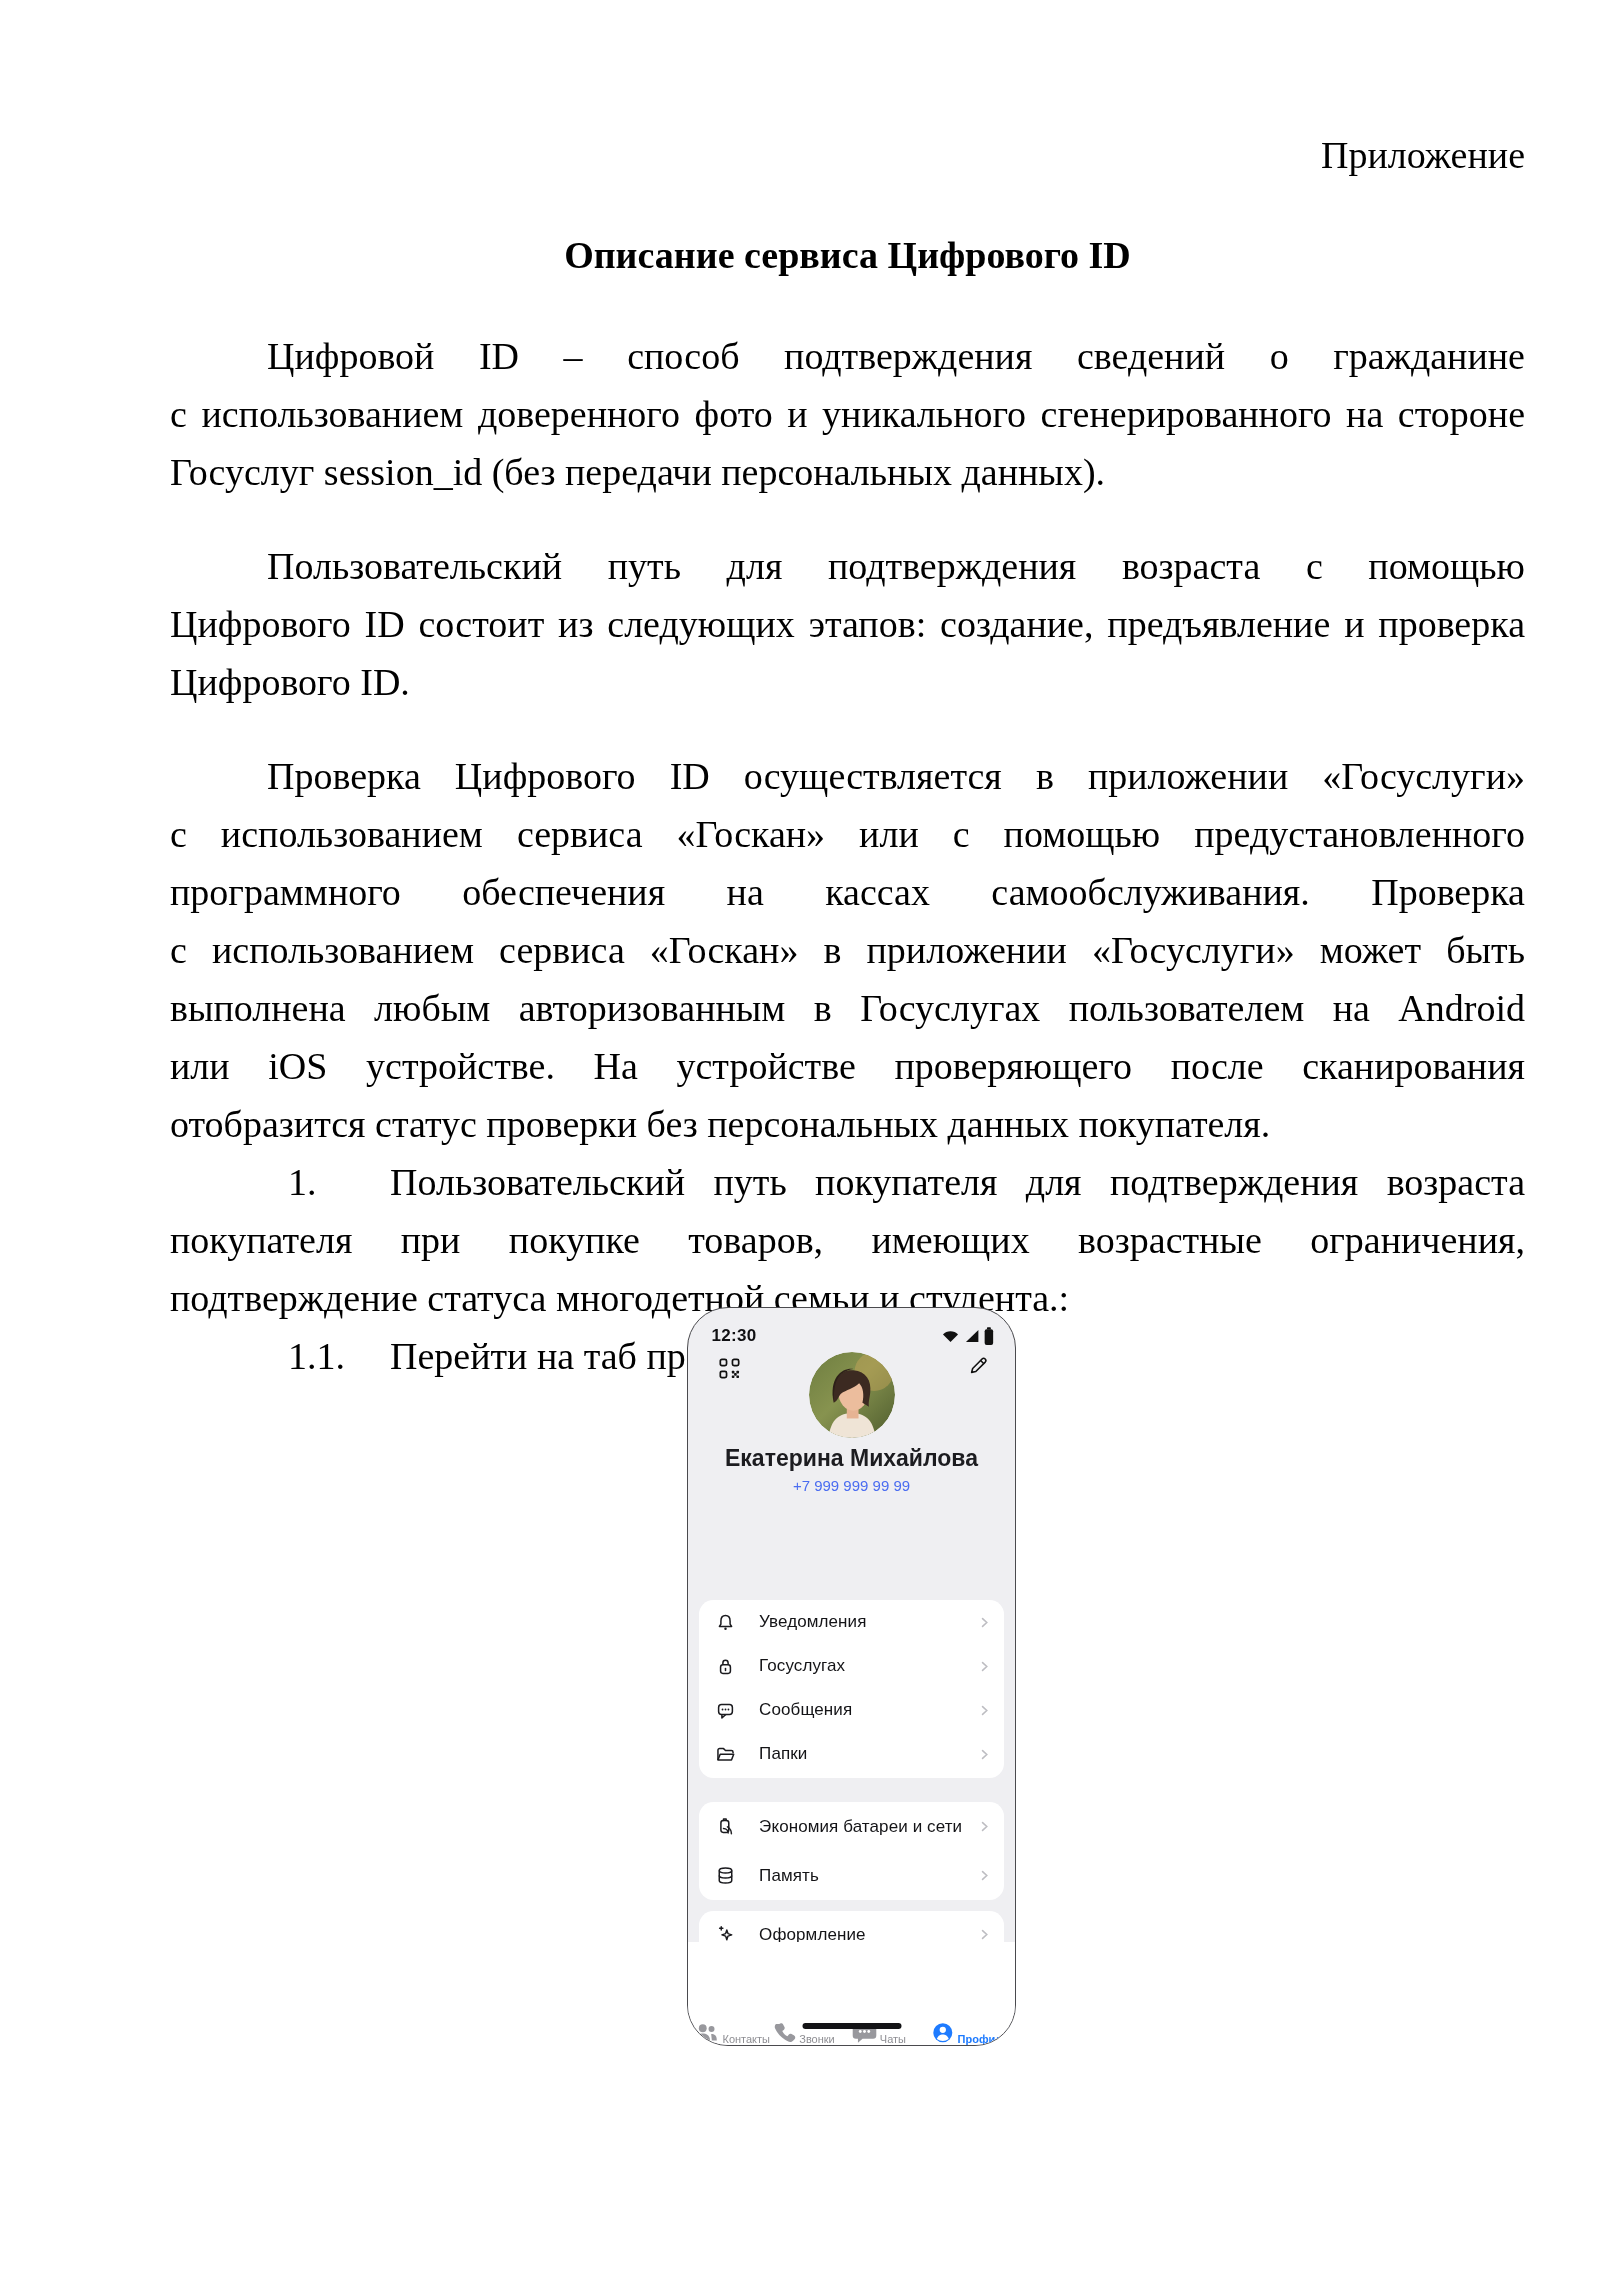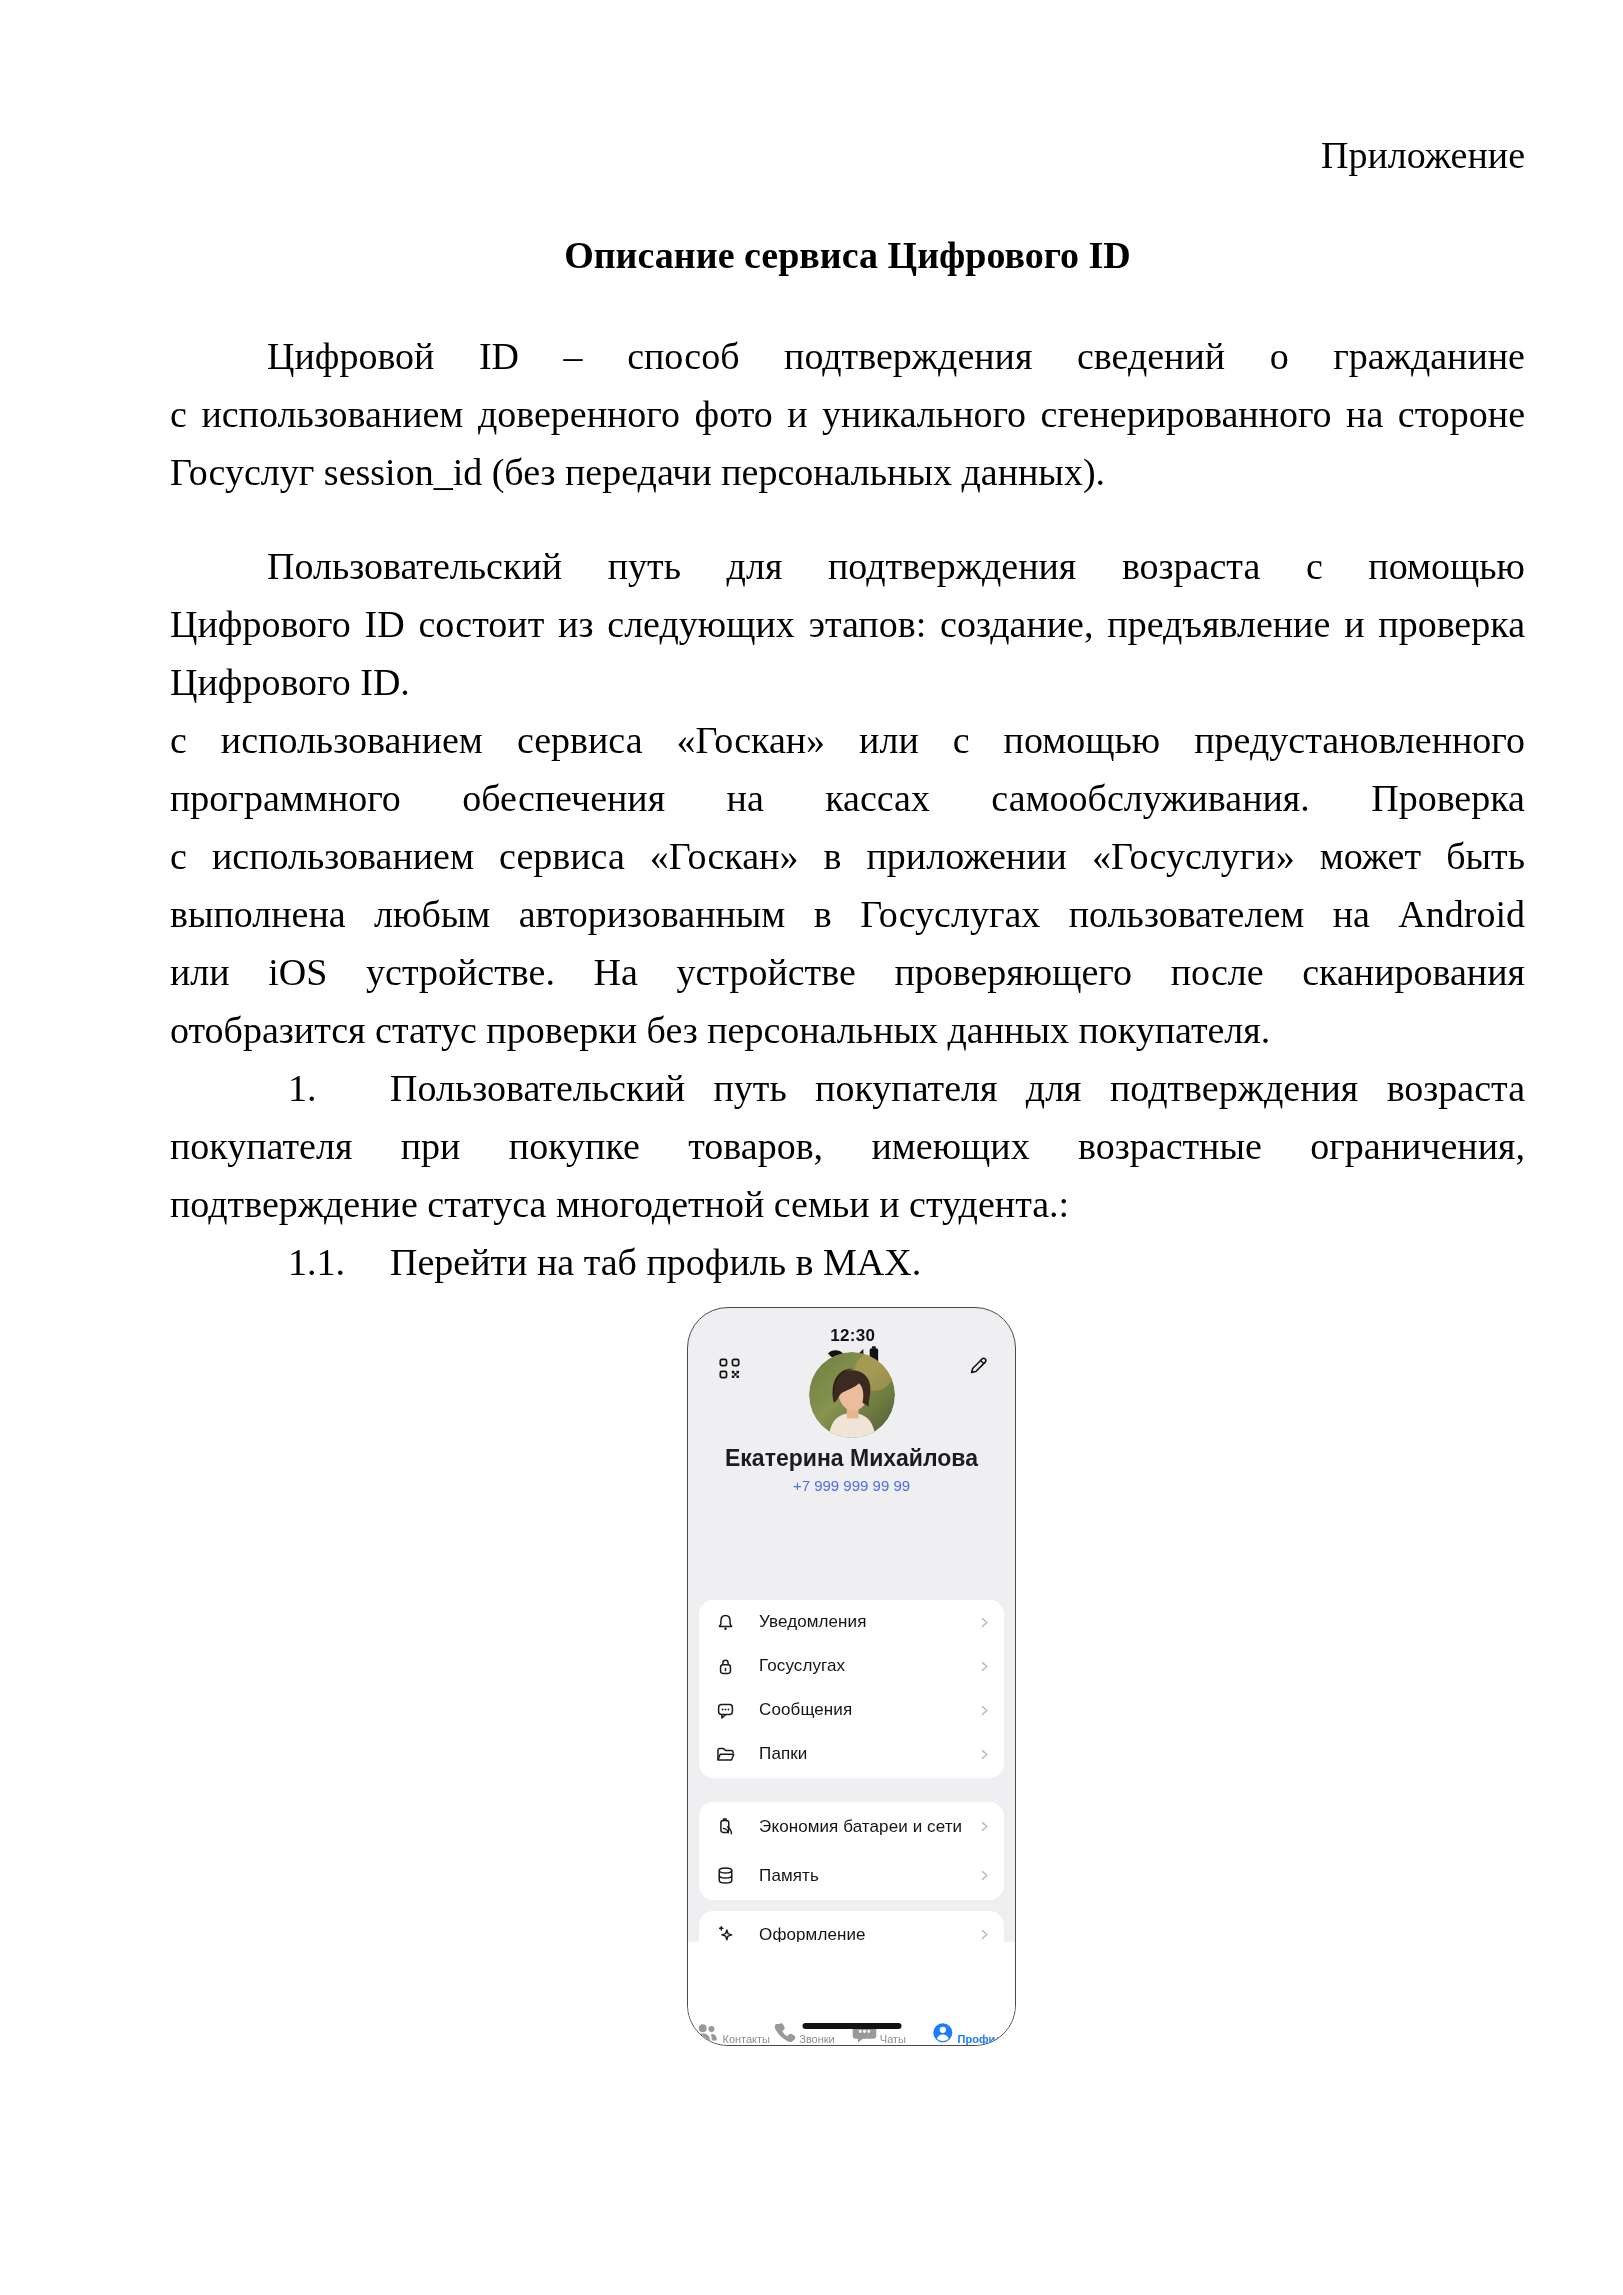--- a/index.html
+++ b/index.html
@@ -20,21 +20,21 @@
   .numind{text-indent:118px;}
   .num{display:inline-block;width:102px;text-indent:0;}
   .num-sm{display:inline-block;width:102px;text-indent:0;}
   
   .phone{
     position:absolute;left:687px;top:1307px;width:329px;height:739px;
     box-sizing:border-box;border:1.3px solid #4a4a4e;border-radius:41px;
     background:#EFEFF2;overflow:hidden;
     font-family:"Liberation Sans", sans-serif;color:#18181b;
   }
-  .statusbar{position:absolute;top:18.3px;left:23.6px;right:21px;display:flex;justify-content:space-between;align-items:center;flex-direction:column;}
+  .statusbar{position:absolute;top:18.3px;left:23.6px;right:21px;display:flex;justify-content:space-between;align-items:center;}
   .time{font-size:17px;font-weight:700;letter-spacing:0.3px;color:#101013;}
   .sicons{display:flex;gap:4.6px;align-items:center;}
   .hdr-qr{position:absolute;left:31px;top:50px;width:21px;height:21px;}
   .hdr-edit{position:absolute;right:26px;top:47px;width:21px;height:21px;}
   .avatar{position:absolute;top:44px;left:50%;transform:translateX(-50%);width:86px;height:86px;border-radius:50%;overflow:hidden;}
   .pname{position:absolute;top:137px;left:0;width:100%;text-align:center;font-size:23px;font-weight:700;color:#1c1c20;}
   .pphone{position:absolute;top:169px;left:0;width:100%;text-align:center;font-size:15px;font-weight:500;color:#4A6CF0;}
   .card{position:absolute;left:11px;right:11px;background:#fff;border-radius:14.4px;overflow:hidden;}
   .card1{top:217px;height:52px;}
   .card2{top:292px;height:178px;}
@@ -68,20 +68,21 @@
     <div class="ln last">Госуслуг session_id (без передачи персональных данных).</div>
   </div>
 
   <div class="para">
     <div class="ln j ind">Пользовательский путь для подтверждения возраста с помощью</div>
     <div class="ln j">Цифрового ID состоит из следующих этапов: создание, предъявление и проверка</div>
     <div class="ln last">Цифрового ID.</div>
   </div>
 
   <div class="para">
+    <div class="ln j ind">Проверка Цифрового ID осуществляется в приложении «Госуслуги»</div>
     <div class="ln j">с использованием сервиса «Госкан» или с помощью предустановленного</div>
     <div class="ln j">программного обеспечения на кассах самообслуживания. Проверка</div>
     <div class="ln j">с использованием сервиса «Госкан» в приложении «Госуслуги» может быть</div>
     <div class="ln j">выполнена любым авторизованным в Госуслугах пользователем на Android</div>
     <div class="ln j">или iOS устройстве. На устройстве проверяющего после сканирования</div>
     <div class="ln last">отобразится статус проверки без персональных данных покупателя.</div>
   </div>
 
   <div class="para">
     <div class="ln j numind"><span class="num">1.</span><span>Пользовательский путь покупателя для подтверждения возраста</span></div>

